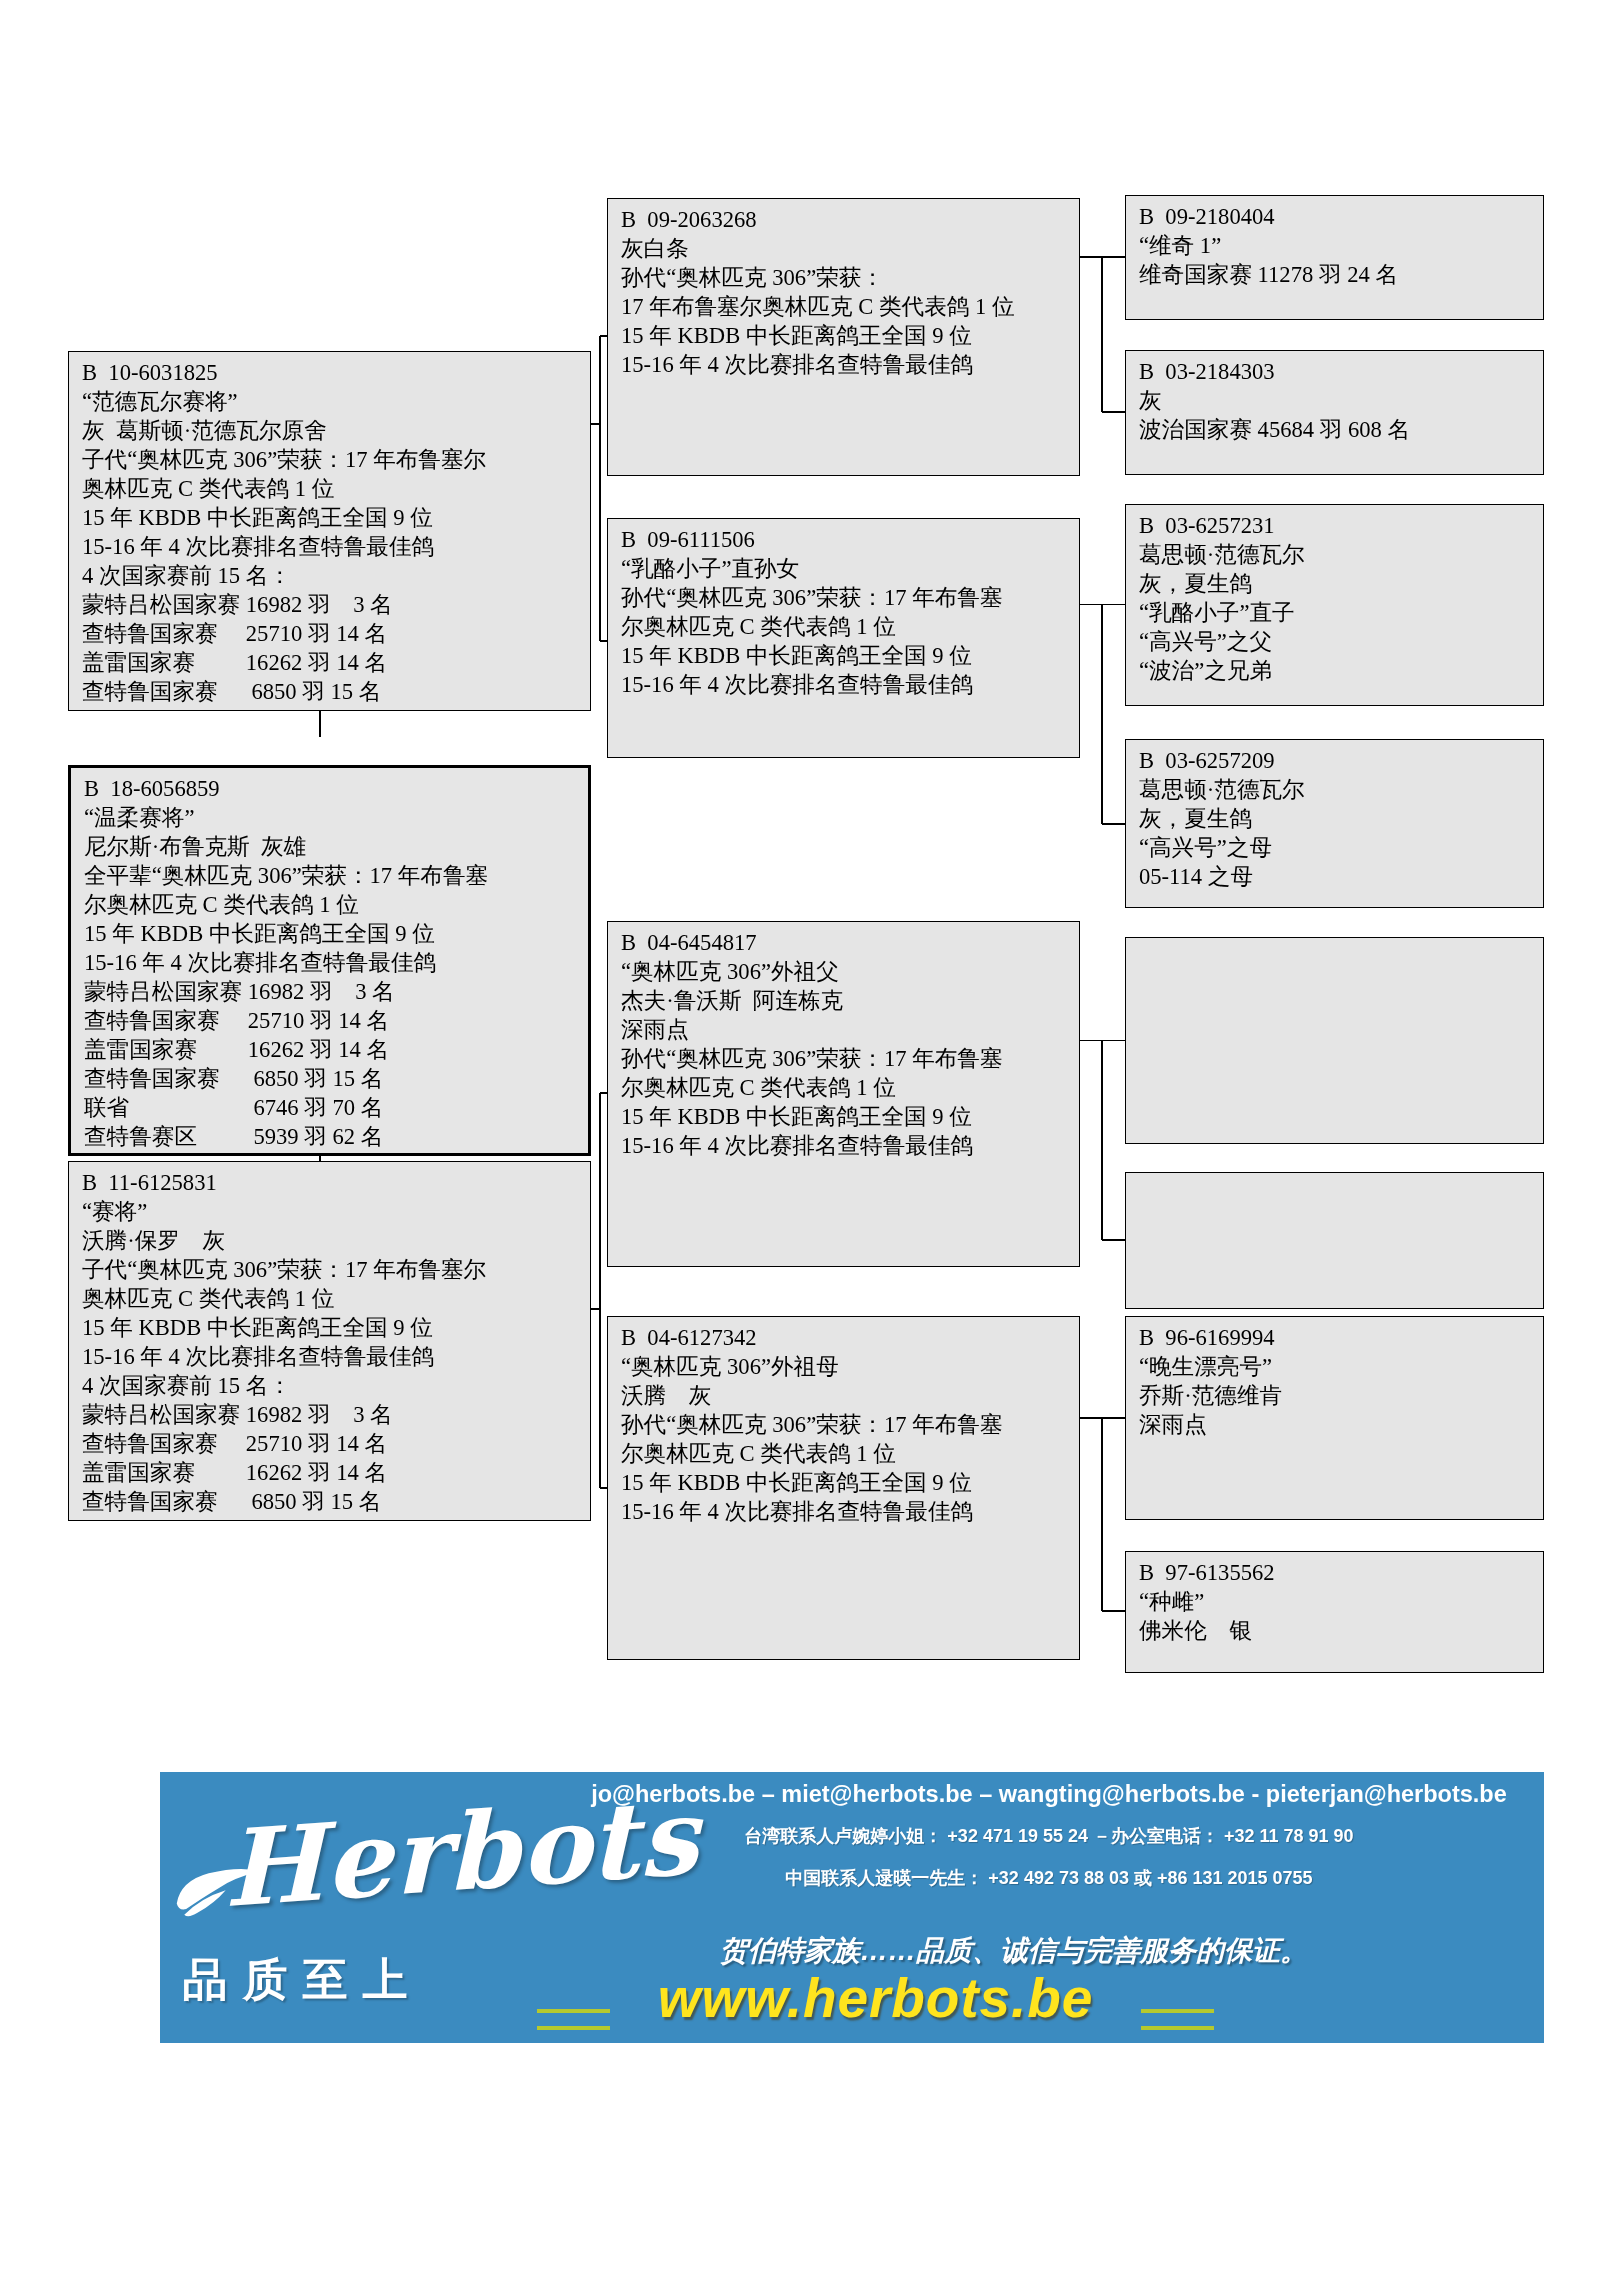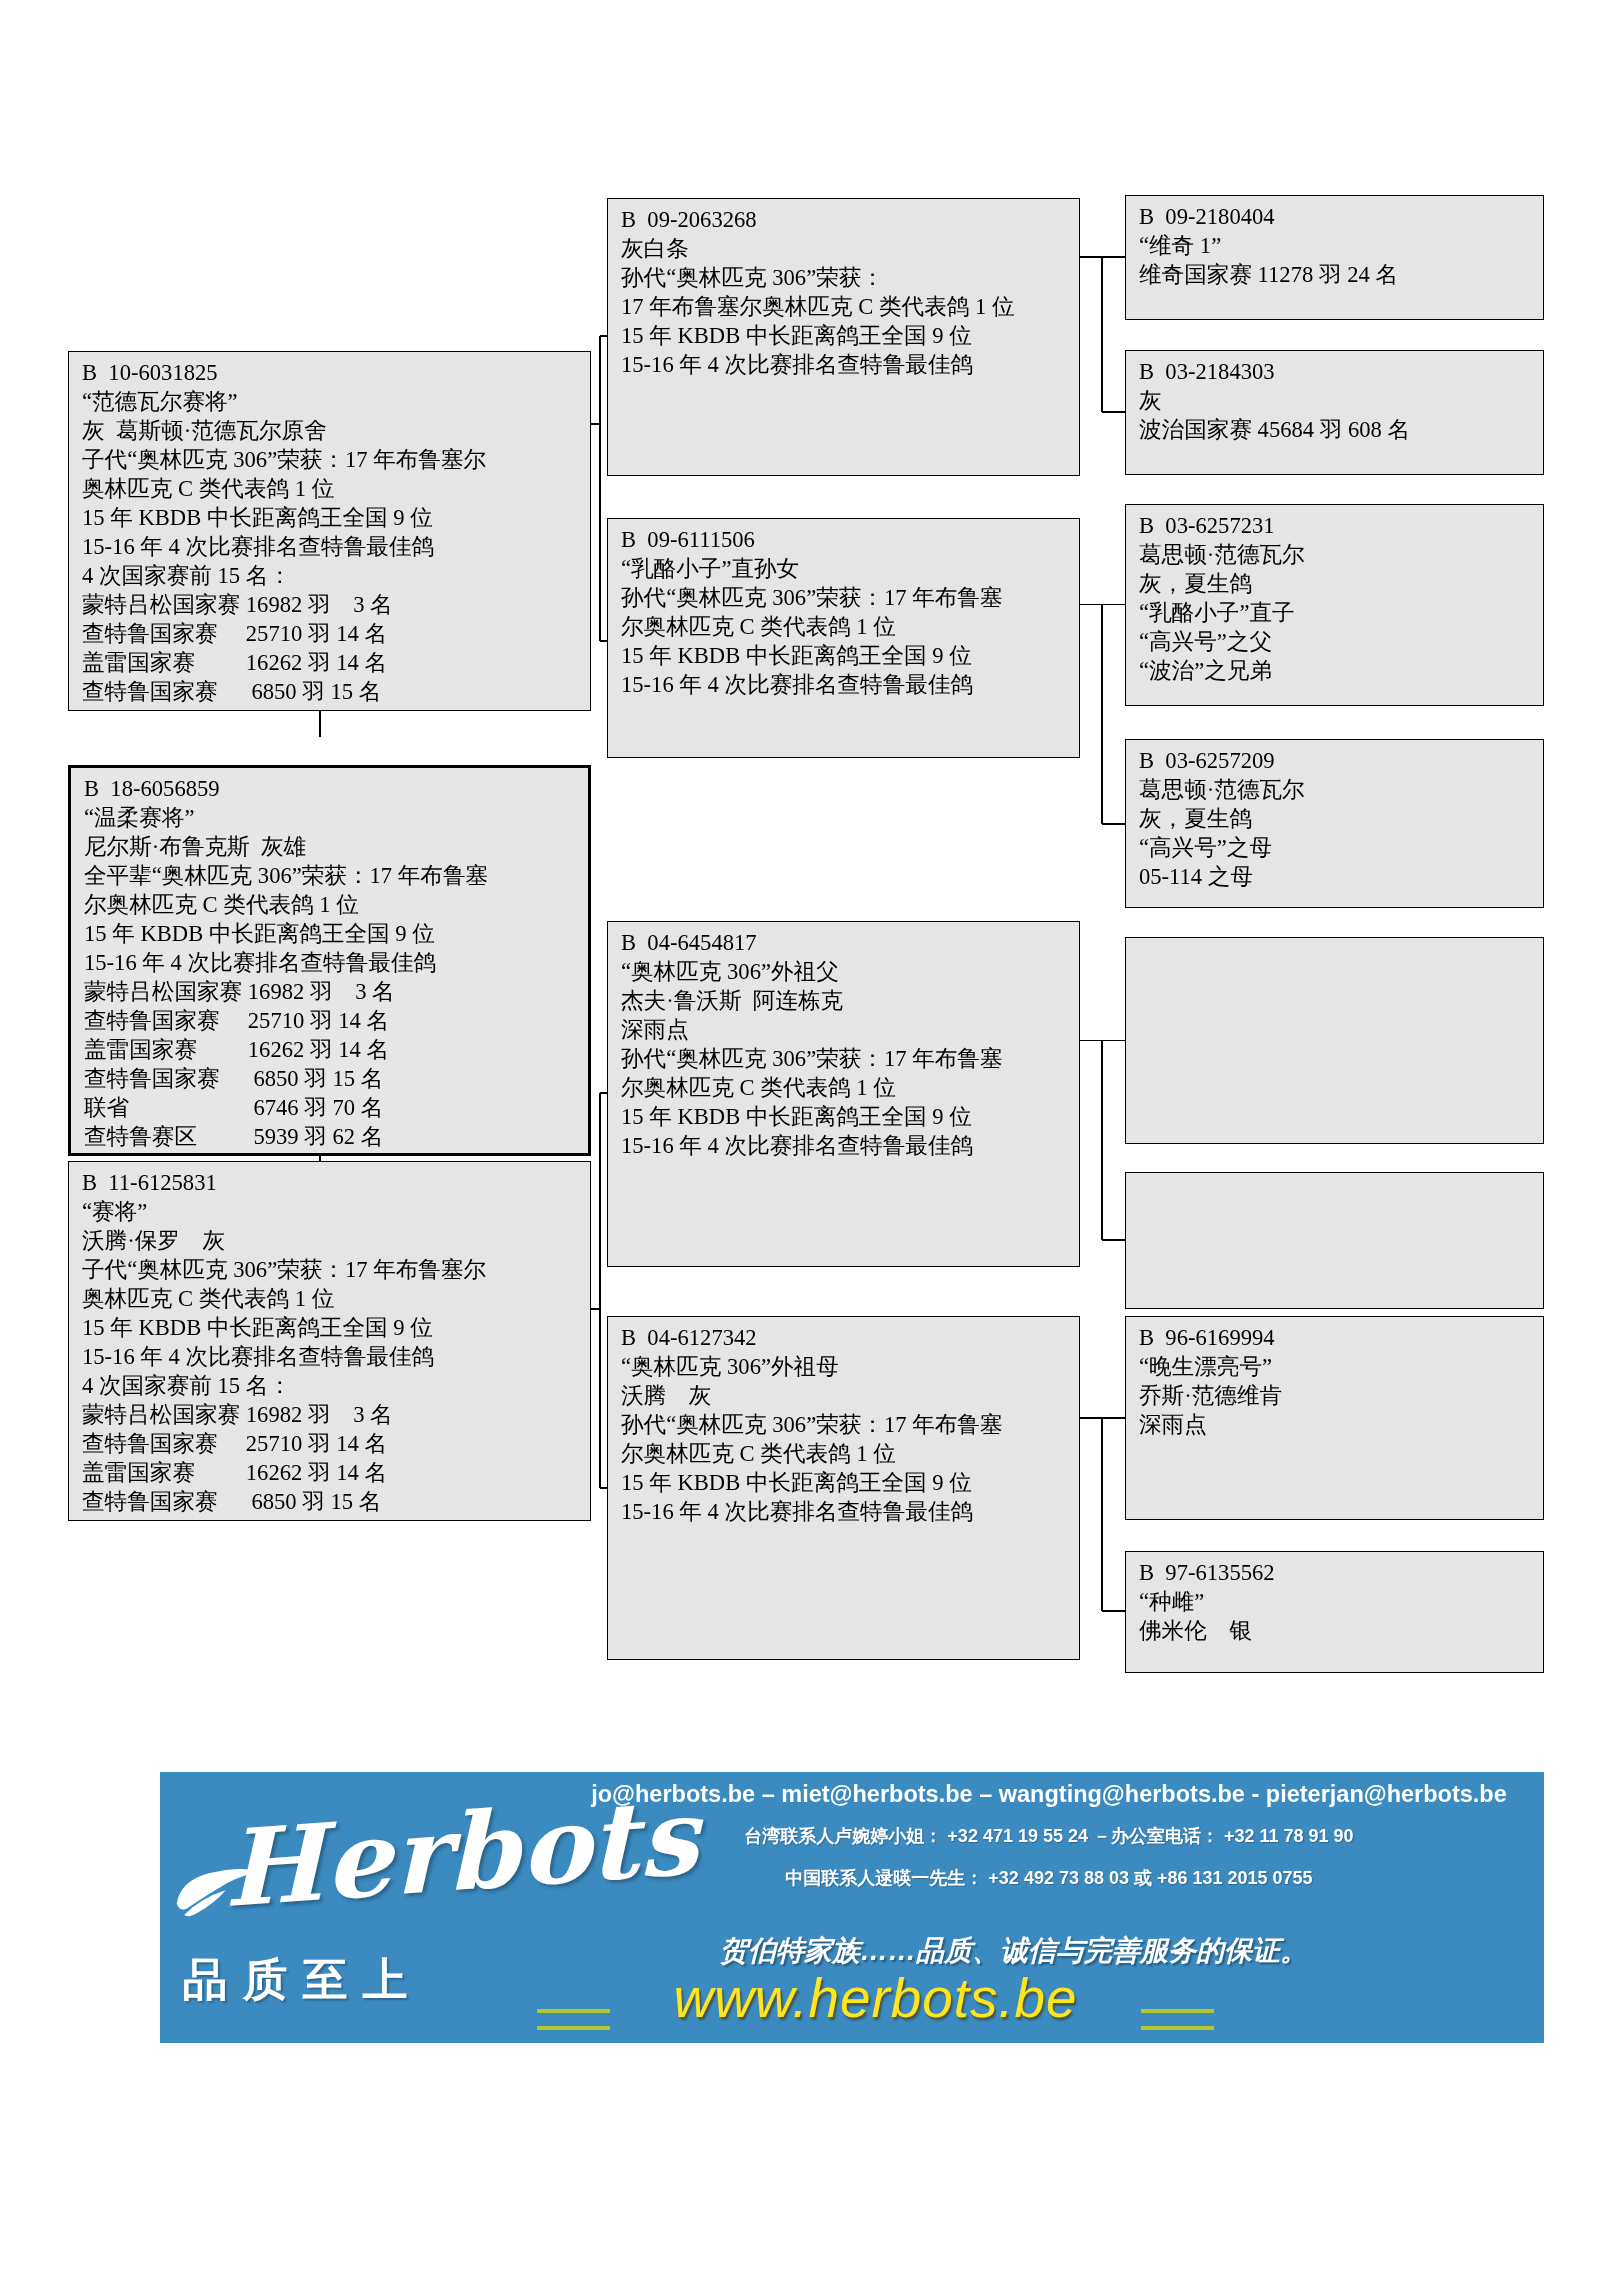--- a/index.html
+++ b/index.html
@@ -48,21 +48,21 @@
     font-size:18px; font-weight:bold; line-height:42px; white-space:nowrap;
     text-shadow:0.9px 0.9px 0.9px rgba(0,0,0,0.25);
   }
   .tagline {
     position:absolute; left:301px; top:160px; width:847px; text-align:right;
     font-size:28px; font-weight:bold; font-style:italic; color:#fff;
     text-shadow:1.9px 1.9px 1.9px rgba(0,0,0,0.35); white-space:nowrap;
   }
   .website {
     position:absolute; left:292px; top:194px; width:847px; text-align:center;
-    font-size:55px; font-weight:normal; font-style:italic;
+    font-size:55px; font-weight:bold; font-style:italic;
     color:var(--website-yellow,#ffe41e);
     text-shadow:1.9px 2.8px 1.9px rgba(70,45,0,0.55);
     letter-spacing:0.9px;
   }
   .dash {
     position:absolute; width:73px; height:13px;
     border-top:4.7px solid var(--dash-green,#b5c92e);
     border-bottom:4.7px solid var(--dash-green,#b5c92e);
   }
   .dash-left  { left:377px; top:237px; }

